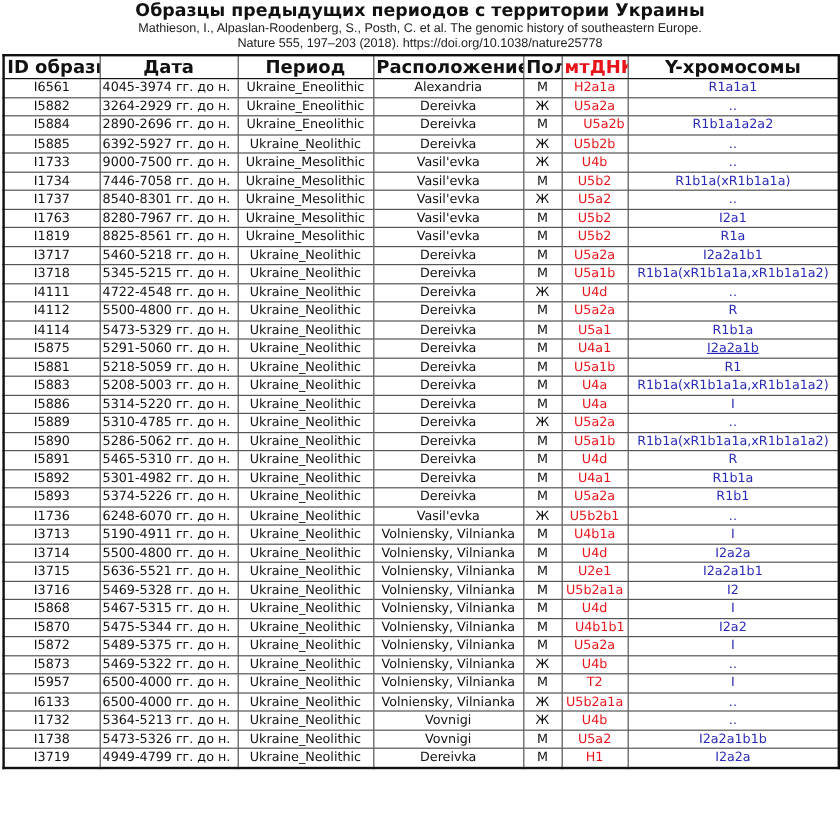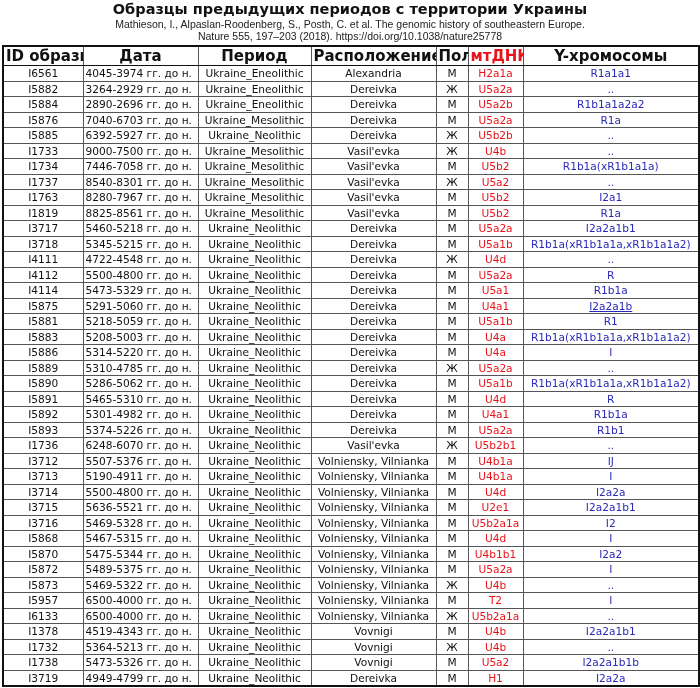--- a/index.html
+++ b/index.html
@@ -64,31 +64,22 @@
         <td>Ж</td>
         <td class="mt" style="color: rgb(232, 20, 27);">U5a2a</td>
         <td class="y" style="color: rgb(42, 42, 184);">..</td>
       </tr>
       <tr>
         <td>I5884</td>
         <td class="date">2890-2696 гг. до н.</td>
         <td>Ukraine_Eneolithic</td>
         <td class="loc">Dereivka</td>
         <td>М</td>
-        <td class="mt" style="color: rgb(232, 20, 27);">U5a2b</td>
+        <td class="mt" style="color: rgb(232, 20, 27); text-align: right;">U5a2b</td>
         <td class="y" style="color: rgb(42, 42, 184);">R1b1a1a2a2</td>
-      </tr>
-      <tr>
-        <td>I5876</td>
-        <td class="date">7040-6703 гг. до н.</td>
-        <td>Ukraine_Mesolithic</td>
-        <td class="loc">Dereivka</td>
-        <td>М</td>
-        <td class="mt" style="color: rgb(232, 20, 27);">U5a2a</td>
-        <td class="y" style="color: rgb(42, 42, 184);">R1a</td>
       </tr>
       <tr>
         <td>I5885</td>
         <td class="date">6392-5927 гг. до н.</td>
         <td>Ukraine_Neolithic</td>
         <td class="loc">Dereivka</td>
         <td>Ж</td>
         <td class="mt" style="color: rgb(232, 20, 27); margin-top: 24px;">U5b2b</td>
         <td class="y" style="color: rgb(42, 42, 184);">..</td>
       </tr>
@@ -266,29 +257,20 @@
       <tr>
         <td>I1736</td>
         <td class="date">6248-6070 гг. до н.</td>
         <td>Ukraine_Neolithic</td>
         <td class="loc">Vasil'evka</td>
         <td>Ж</td>
         <td class="mt" style="color: rgb(232, 20, 27);">U5b2b1</td>
         <td class="y" style="color: rgb(42, 42, 184);">..</td>
       </tr>
       <tr>
-        <td>I3712</td>
-        <td class="date">5507-5376 гг. до н.</td>
-        <td>Ukraine_Neolithic</td>
-        <td class="loc">Volniensky, Vilnianka</td>
-        <td>М</td>
-        <td class="mt" style="color: rgb(232, 20, 27);">U4b1a</td>
-        <td class="y" style="color: rgb(42, 42, 184);">IJ</td>
-      </tr>
-      <tr>
         <td>I3713</td>
         <td class="date">5190-4911 гг. до н.</td>
         <td>Ukraine_Neolithic</td>
         <td class="loc">Volniensky, Vilnianka</td>
         <td>М</td>
         <td class="mt" style="color: rgb(232, 20, 27);">U4b1a</td>
         <td class="y" style="color: rgb(42, 42, 184);">I</td>
       </tr>
       <tr>
         <td>I3714</td>
@@ -325,21 +307,21 @@
         <td>М</td>
         <td class="mt" style="color: rgb(232, 20, 27);">U4d</td>
         <td class="y" style="color: rgb(42, 42, 184);">I</td>
       </tr>
       <tr>
         <td>I5870</td>
         <td class="date">5475-5344 гг. до н.</td>
         <td>Ukraine_Neolithic</td>
         <td class="loc">Volniensky, Vilnianka</td>
         <td>М</td>
-        <td class="mt" style="color: rgb(232, 20, 27);">U4b1b1</td>
+        <td class="mt" style="color: rgb(232, 20, 27); text-align: right;">U4b1b1</td>
         <td class="y" style="color: rgb(42, 42, 184);">I2a2</td>
       </tr>
       <tr>
         <td>I5872</td>
         <td class="date">5489-5375 гг. до н.</td>
         <td>Ukraine_Neolithic</td>
         <td class="loc">Volniensky, Vilnianka</td>
         <td>М</td>
         <td class="mt" style="color: rgb(232, 20, 27);">U5a2a</td>
         <td class="y" style="color: rgb(42, 42, 184);">I</td>
@@ -363,29 +345,20 @@
         <td class="y" style="color: rgb(42, 42, 184);">I</td>
       </tr>
       <tr>
         <td>I6133</td>
         <td class="date">6500-4000 гг. до н.</td>
         <td>Ukraine_Neolithic</td>
         <td class="loc">Volniensky, Vilnianka</td>
         <td>Ж</td>
         <td class="mt" style="color: rgb(232, 20, 27);">U5b2a1a</td>
         <td class="y" style="color: rgb(42, 42, 184);">..</td>
-      </tr>
-      <tr>
-        <td>I1378</td>
-        <td class="date">4519-4343 гг. до н.</td>
-        <td>Ukraine_Neolithic</td>
-        <td class="loc">Vovnigi</td>
-        <td>М</td>
-        <td class="mt" style="color: rgb(232, 20, 27);">U4b</td>
-        <td class="y" style="color: rgb(42, 42, 184);">I2a2a1b1</td>
       </tr>
       <tr>
         <td>I1732</td>
         <td class="date">5364-5213 гг. до н.</td>
         <td>Ukraine_Neolithic</td>
         <td class="loc">Vovnigi</td>
         <td>Ж</td>
         <td class="mt" style="color: rgb(232, 20, 27);">U4b</td>
         <td class="y" style="color: rgb(42, 42, 184);">..</td>
       </tr>

